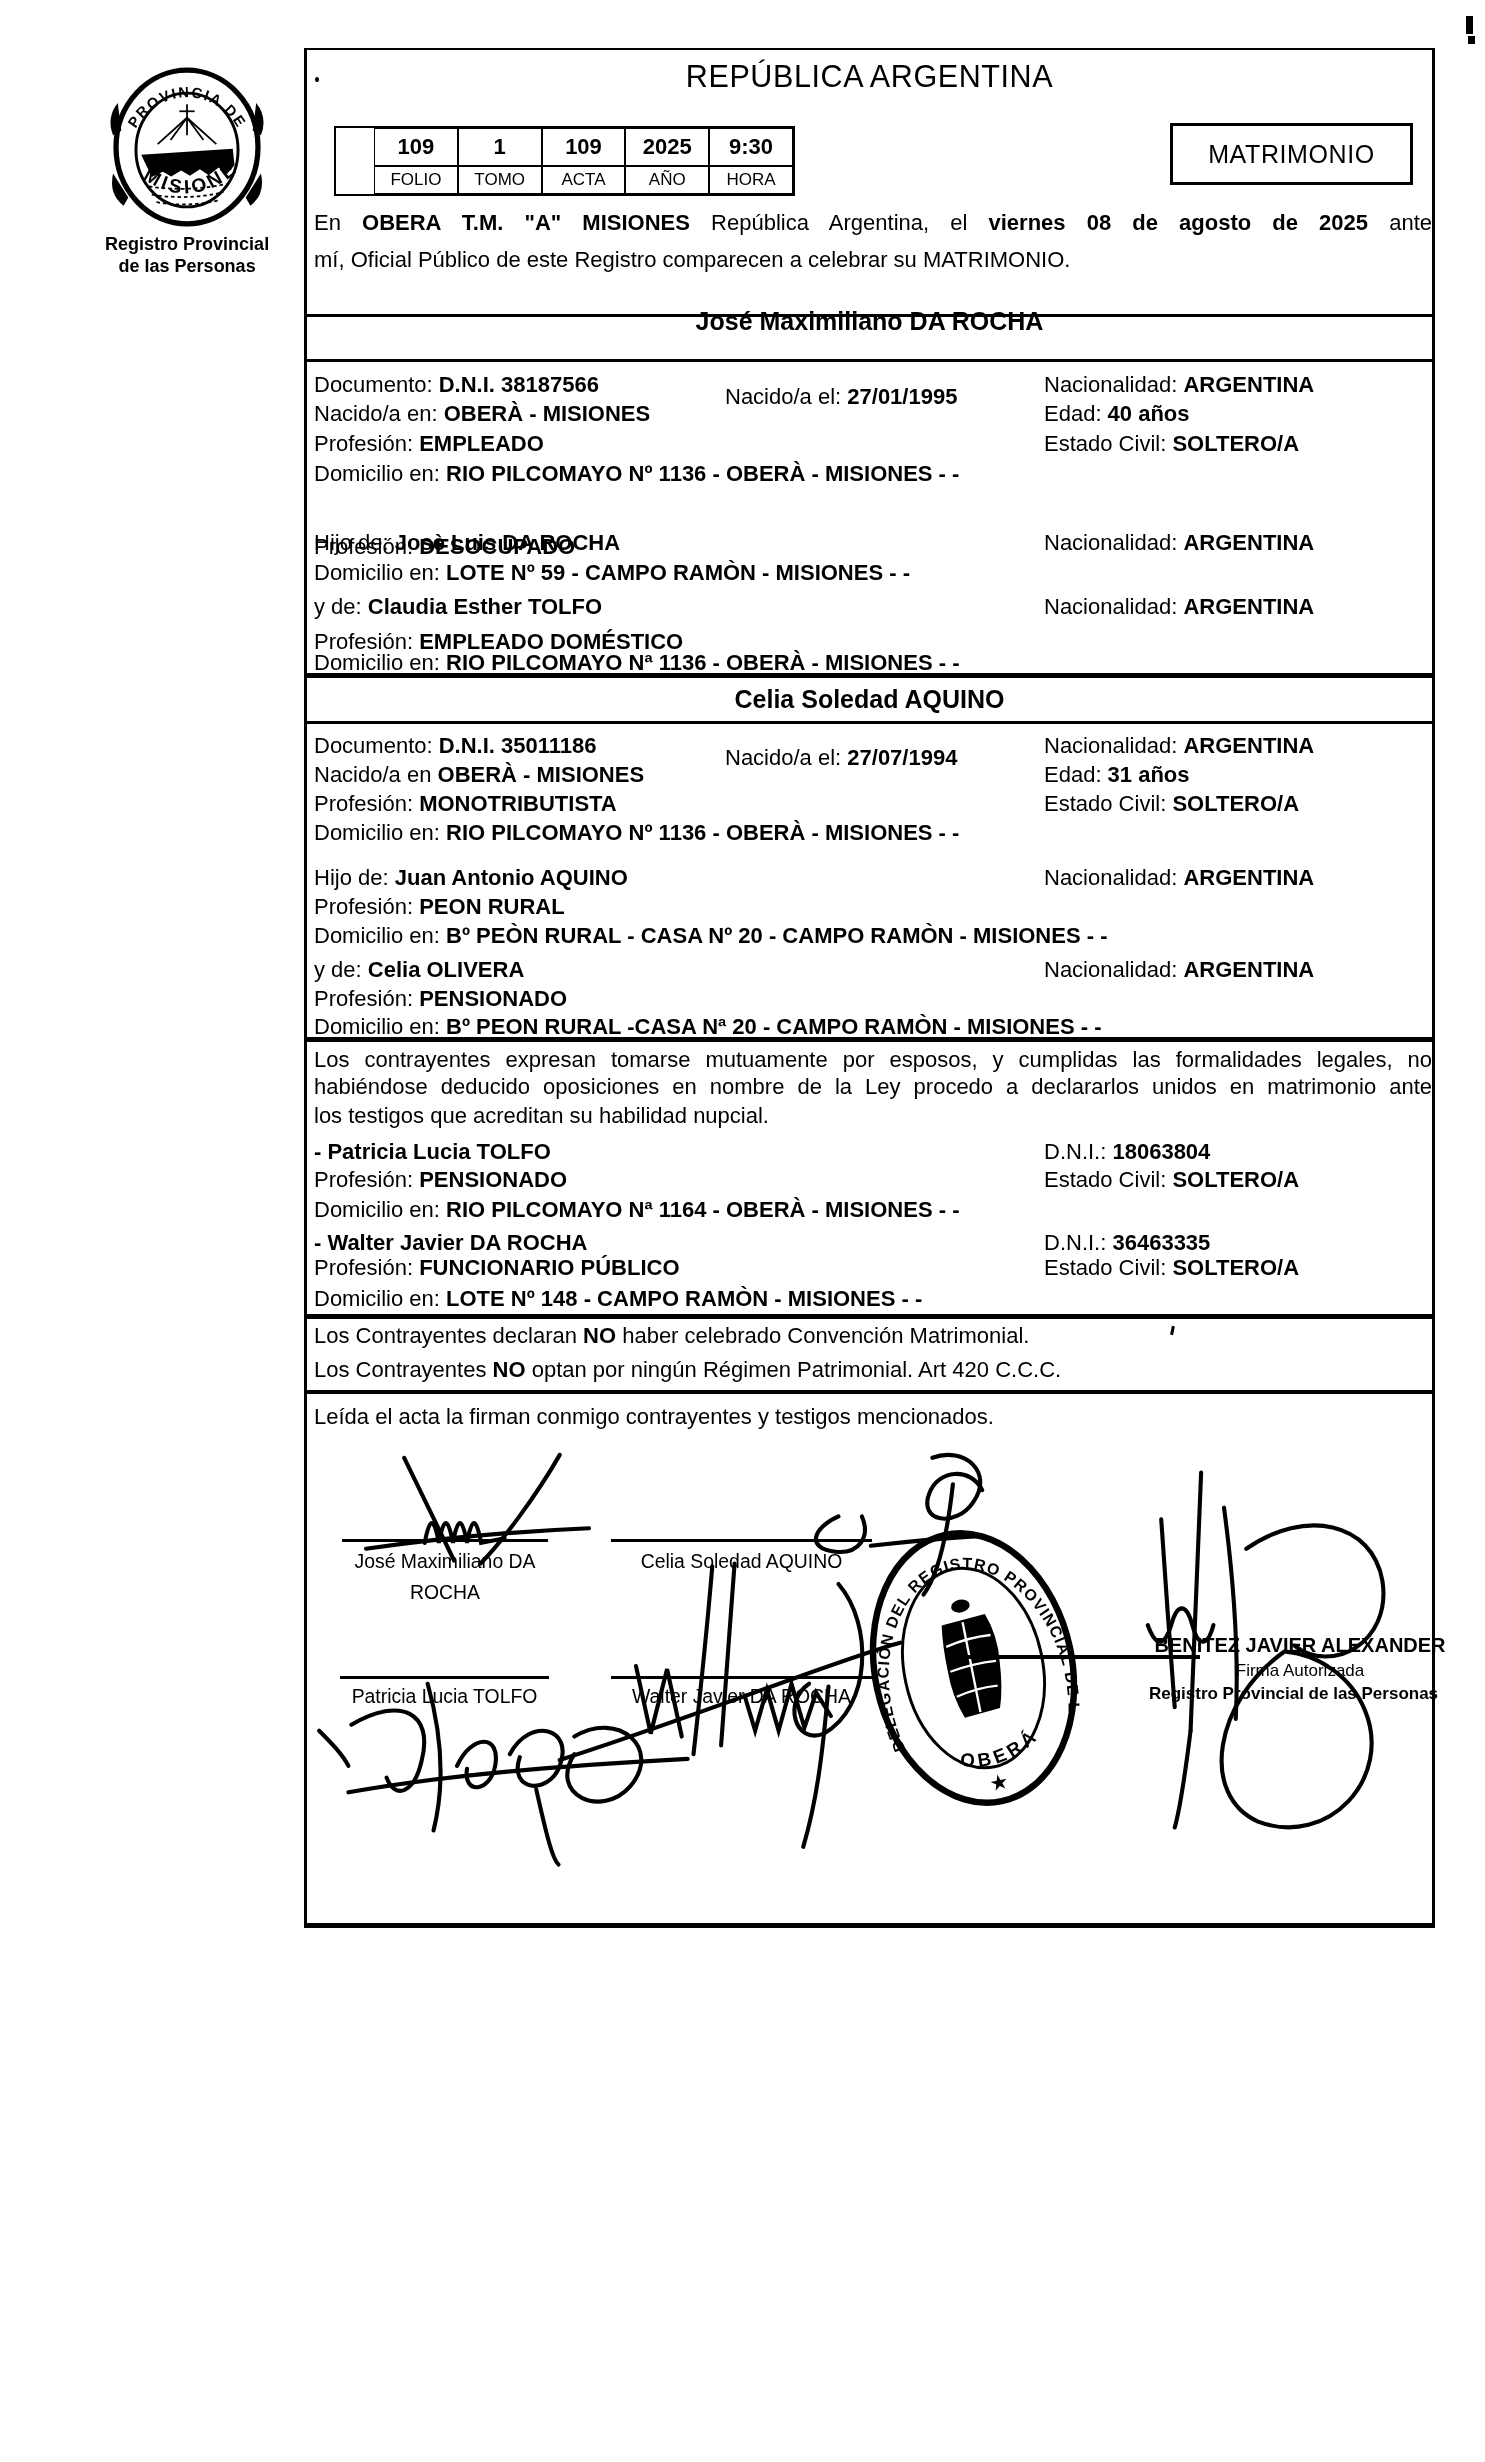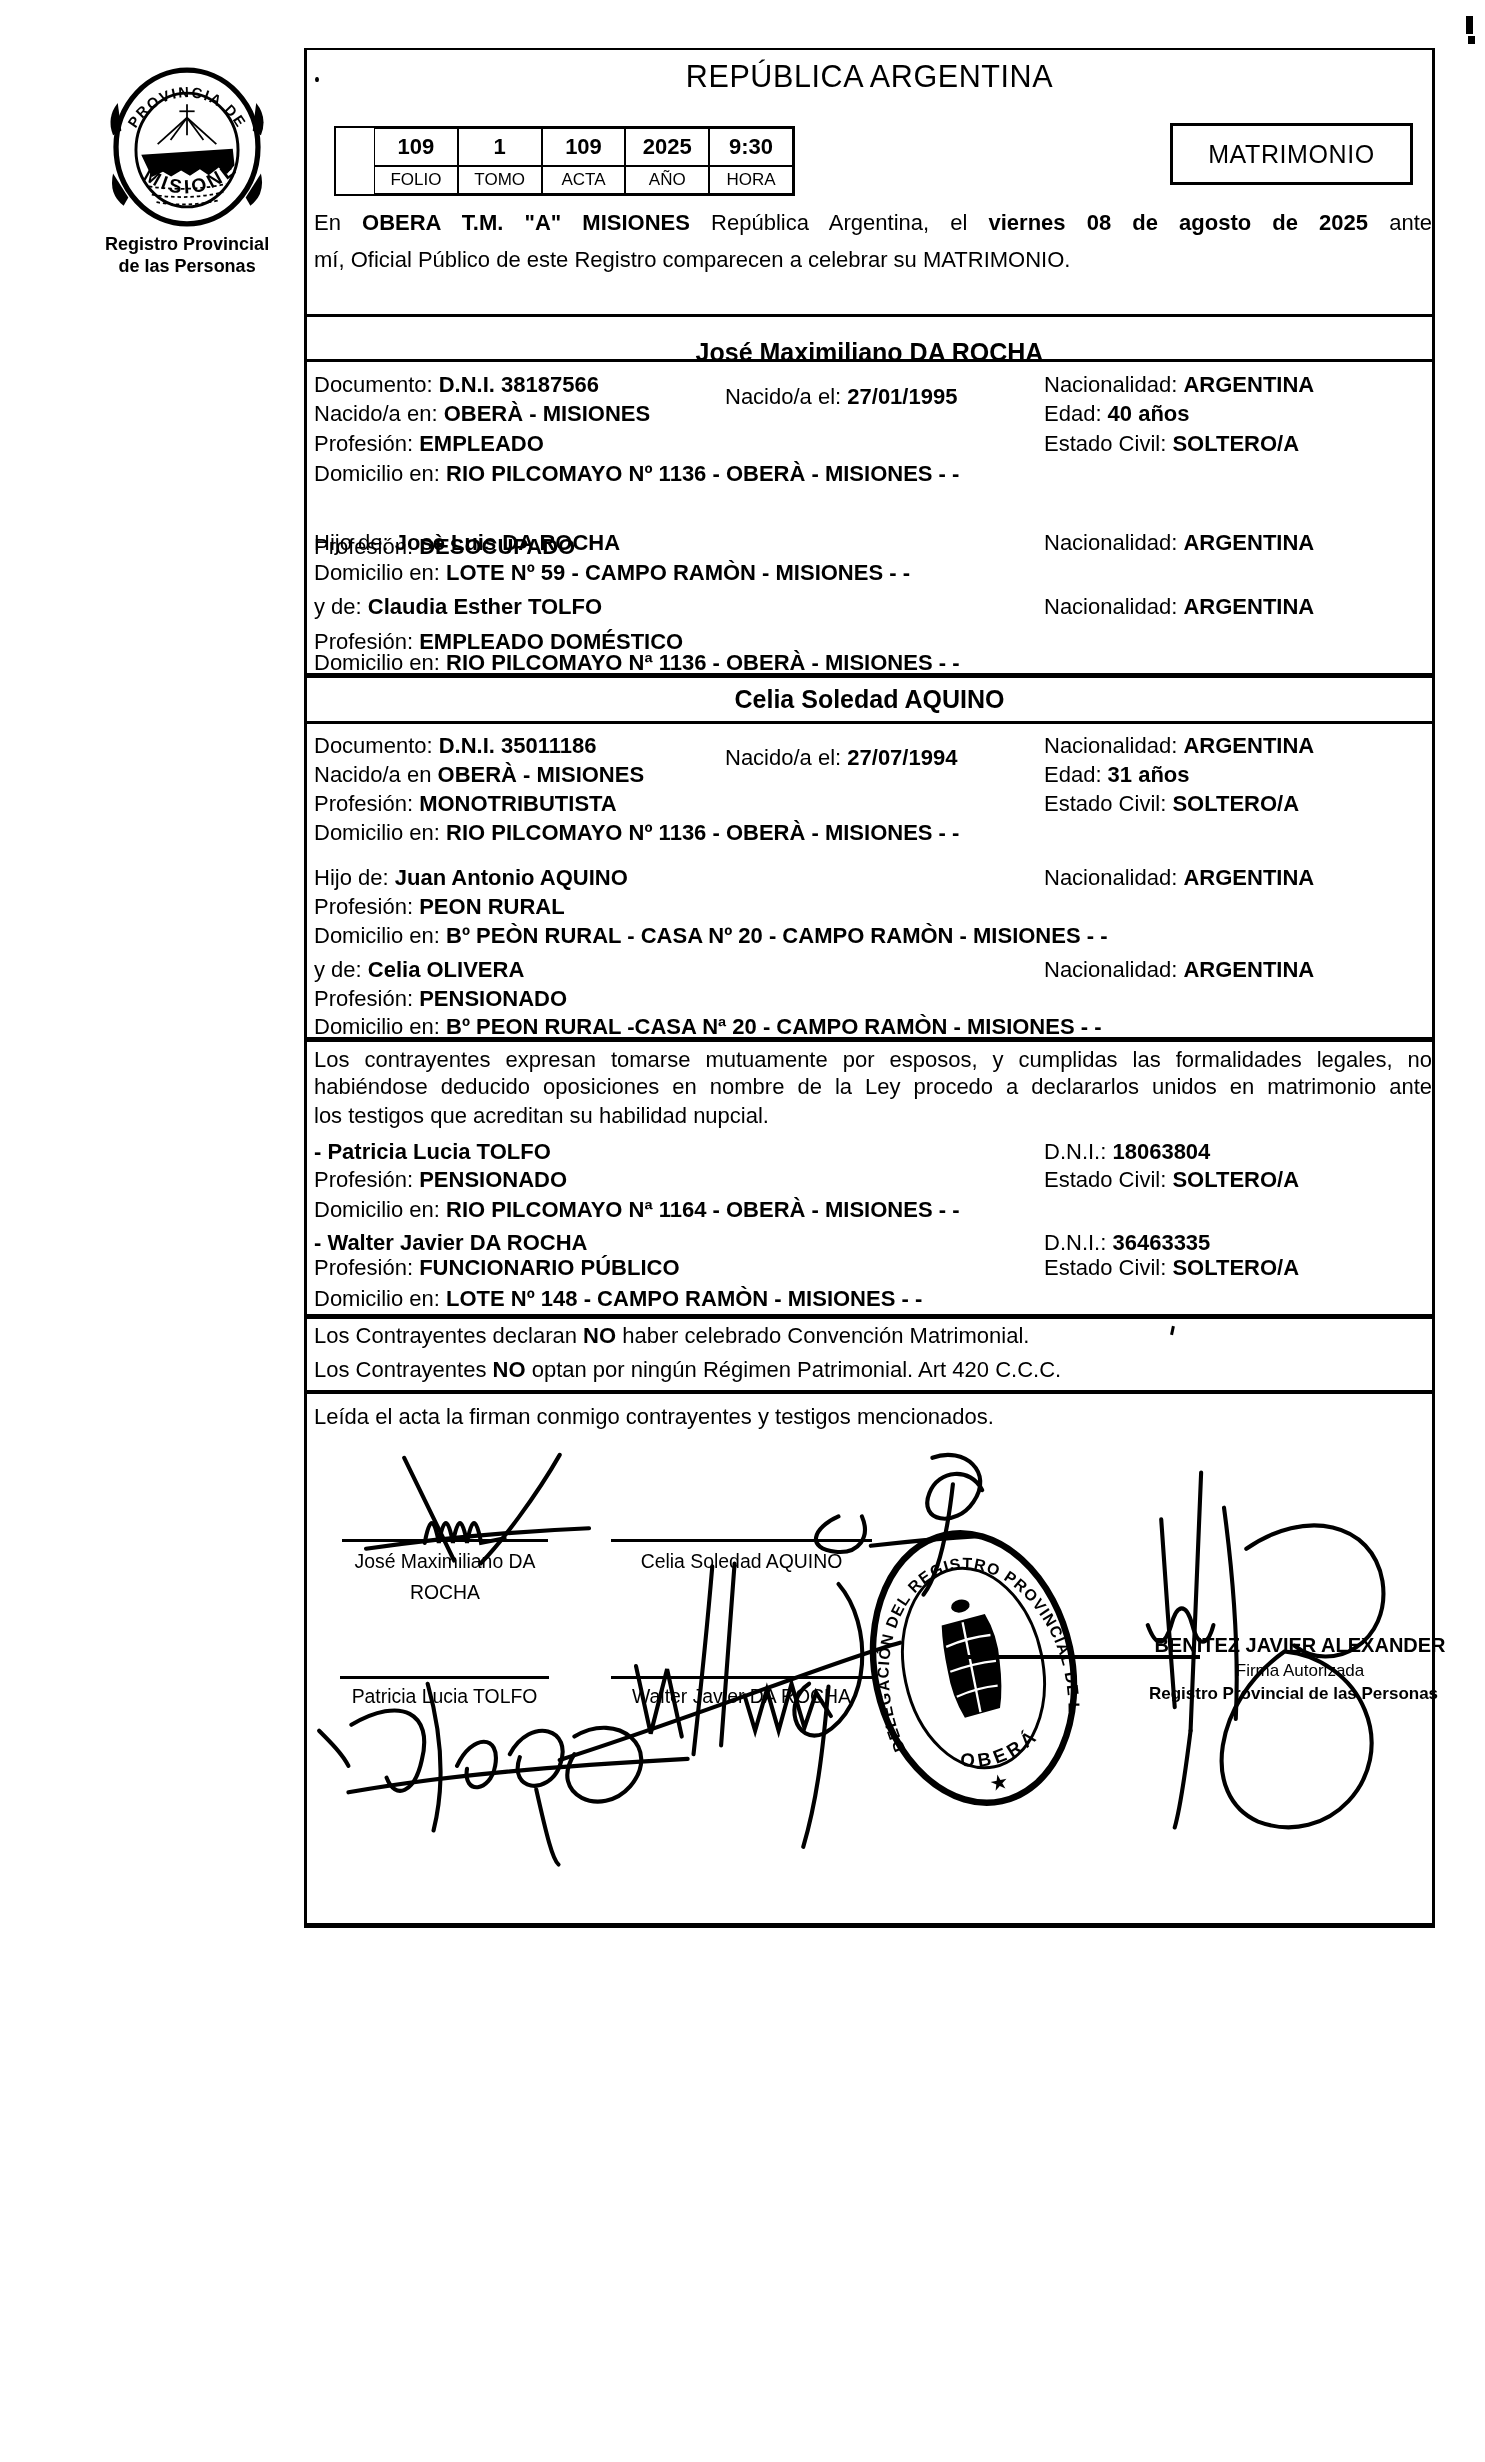--- a/index.html
+++ b/index.html
@@ -107,21 +107,21 @@
       <div class="cell lcell">HORA</div>
     </div>
   </div>
 
   <div id="doc-type-box">MATRIMONIO</div>
 
   <div class="par just" style="top:160px;"><span class="lbl">En </span><span class="val">OBERA T.M. "A"  MISIONES</span><span class="lbl"> República Argentina, el </span><span class="val">viernes 08 de agosto de 2025</span><span class="lbl"> ante</span></div>
   <div class="par" style="top:197px;">mí, Oficial Público de este Registro comparecen a celebrar su MATRIMONIO.</div>
 
   <div class="hline" style="top:264px;height:2.9px;"></div>
-  <div class="sec-h" style="top:288px;">José Maximiliano DA ROCHA</div>
+  <div class="sec-h" style="top:257px;">José Maximiliano DA ROCHA</div>
   <div class="hline" style="top:309px;height:2.9px;"></div>
 
   <div class="row" style="top:322px;">
     <span class="lbl">Documento: </span><span class="val">D.N.I. 38187566</span>
     <span class="c2"><span class="lbl">Nacido/a el: </span><span class="val">27/01/1995</span></span>
     <span class="c3"><span class="lbl">Nacionalidad: </span><span class="val">ARGENTINA</span></span>
   </div>
   <div class="row" style="top:351px;">
     <span class="lbl">Nacido/a en: </span><span class="val">OBERÀ - MISIONES</span>
     <span class="c3"><span class="lbl">Edad: </span><span class="val">40 años</span></span>

